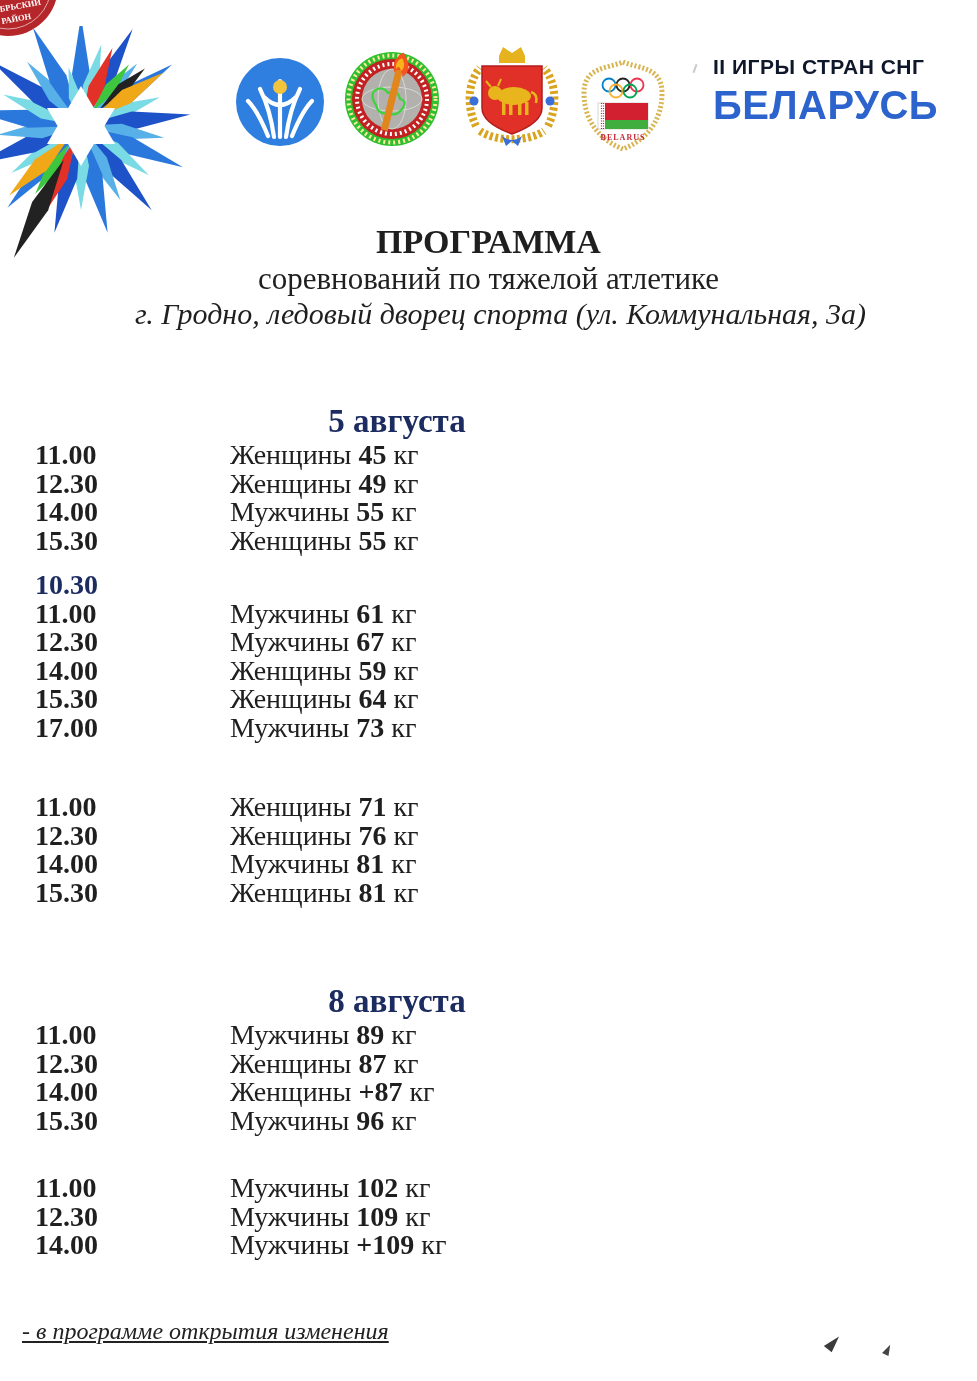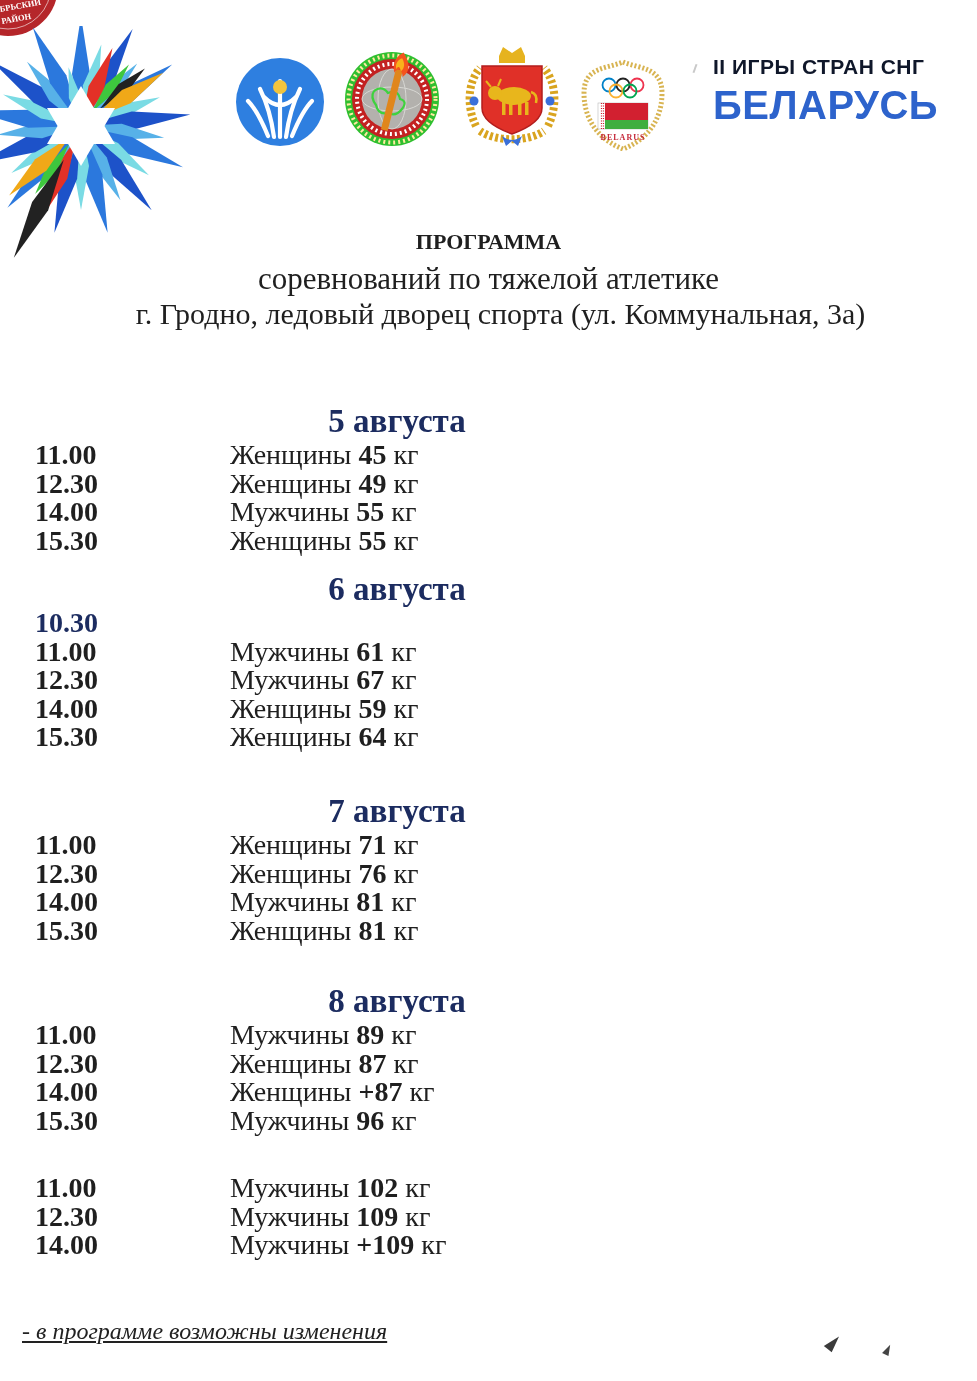--- a/index.html
+++ b/index.html
@@ -15,23 +15,23 @@
   .emblem-fed{left:344px;top:51px;width:96px;height:96px;}
   .emblem-grodno{left:462px;top:46px;width:100px;height:105px;}
   .emblem-noc{left:578px;top:57px;width:90px;height:94px;}
   .brand-text{position:absolute;left:713px;top:55px;width:260px;font-family:"Liberation Sans","DejaVu Sans",sans-serif;}
   .brand-line1{font-size:21px;font-weight:600;letter-spacing:.5px;color:#0f172a;}
   .brand-line2{font-size:40px;font-weight:800;letter-spacing:.5px;color:#2d63cc;margin-top:4px;}
   .brand-line3{font-size:40px;font-weight:800;letter-spacing:4px;color:#2d63cc;margin-top:2px;}
   .speck{position:absolute;left:694px;top:64px;width:2px;height:9px;background:#c9c9c9;transform:rotate(20deg);}
   
   .title-block{position:absolute;left:0;top:222px;width:977px;text-align:center;}
-  .title-main{font-size:22px;font-weight:bold;line-height:40px;}
+  .title-main{font-size:34px;font-weight:bold;line-height:40px;}
   .title-sub{font-size:31px;line-height:34px;}
-  .title-venue{font-size:30px;line-height:36px;margin-left:24px;}
+  .title-venue{font-size:30px;font-style:italic;line-height:36px;margin-left:24px;}
   
   .day{position:absolute;left:0;width:794px;}
   .day1{top:403px}.day2{top:571px}.day3{top:793px}.day4{top:983px}.day5{top:1174px}
   .day-header{font-size:33px;font-weight:bold;color:#1c2c60;text-align:center;height:38px;line-height:36px;}
   .row{position:relative;height:28.5px;font-size:28px;line-height:28.5px;}
   .time{position:absolute;left:35px;font-weight:bold;}
   .event{position:absolute;left:230px;}
   .event b{font-weight:bold;}
   .row.ceremony .time{color:#1c2c60;}
   .row.ceremony .event{left:165px;color:#1c2c60;font-weight:bold;}
@@ -200,43 +200,45 @@
         <div class="row">
           <span class="time">14.00</span>
           <span class="event"><span>Мужчины </span><b>55</b><span> кг</span></span>
         </div>
         <div class="row">
           <span class="time">15.30</span>
           <span class="event"><span>Женщины </span><b>55</b><span> кг</span></span>
         </div>
       </section>
       <section class="day day2">
-        <div class="day-header">6 августа</div>
         <div class="row ceremony">
           <span class="time">10.30</span>
         </div>
         <div class="row">
           <span class="time">11.00</span>
           <span class="event"><span>Мужчины </span><b>61</b><span> кг</span></span>
         </div>
         <div class="row">
           <span class="time">12.30</span>
           <span class="event"><span>Мужчины </span><b>67</b><span> кг</span></span>
         </div>
         <div class="row">
           <span class="time">14.00</span>
           <span class="event"><span>Женщины </span><b>59</b><span> кг</span></span>
         </div>
         <div class="row">
           <span class="time">15.30</span>
           <span class="event"><span>Женщины </span><b>64</b><span> кг</span></span>
         </div>
+        <div class="row">
+          <span class="time">17.00</span>
+          <span class="event"><span>Мужчины </span><b>73</b><span> кг</span></span>
+        </div>
       </section>
       <section class="day day3">
-        <div class="day-header">7 августа</div>
         <div class="row">
           <span class="time">11.00</span>
           <span class="event"><span>Женщины </span><b>71</b><span> кг</span></span>
         </div>
         <div class="row">
           <span class="time">12.30</span>
           <span class="event"><span>Женщины </span><b>76</b><span> кг</span></span>
         </div>
         <div class="row">
           <span class="time">14.00</span>
@@ -275,17 +277,17 @@
           <span class="time">12.30</span>
           <span class="event"><span>Мужчины </span><b>109</b><span> кг</span></span>
         </div>
         <div class="row">
           <span class="time">14.00</span>
           <span class="event"><span>Мужчины </span><b>+109</b><span> кг</span></span>
         </div>
       </section>
     </div>
 
-  <div class="footer-note">- в программе возможны изменения</div>
+  <div class="footer-note">- в программе открытия изменения</div>
 
   <div class="mark mark1"></div>
   <div class="mark mark2"></div>
 </div>
 
 </body></html>

